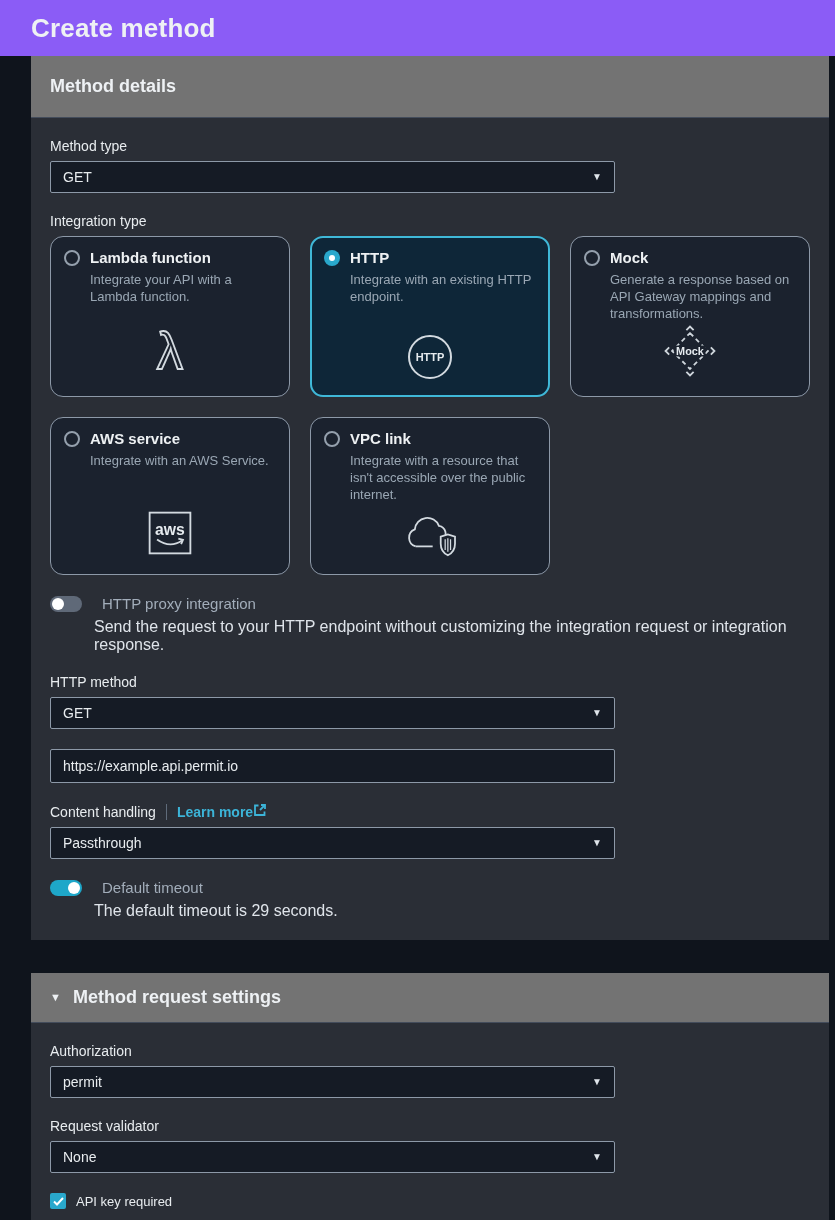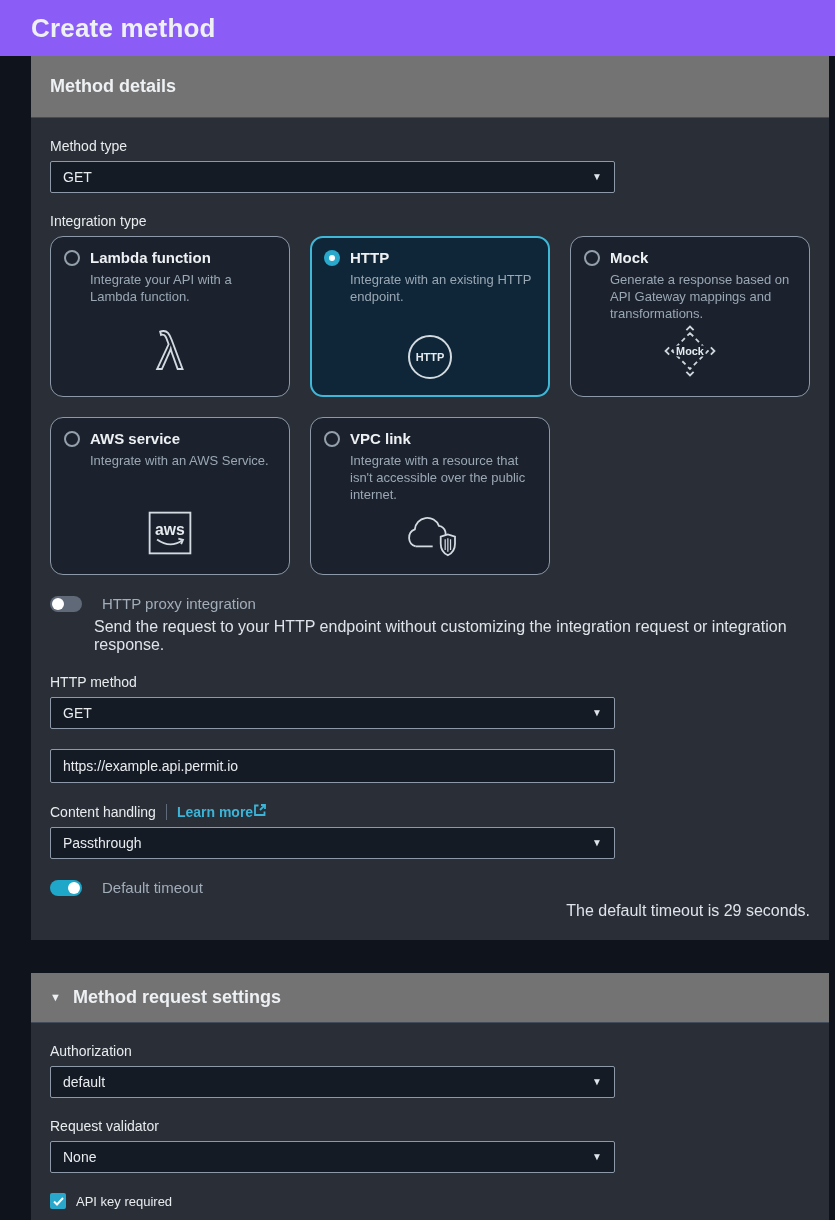--- a/index.html
+++ b/index.html
@@ -227,42 +227,42 @@
             </svg>
           </span>
         </span>
       </div>
       <div class="select">
         <span>Passthrough</span>
         <span class="caret">▼</span>
       </div>
     </div>
 
-    <div class="field" style="margin-bottom:0;text-align:right;">
+    <div class="field" style="margin-bottom:0;">
       <div class="toggle-row">
         <span class="toggle on"></span>
         <span class="toggle-label">Default timeout</span>
       </div>
       <div class="toggle-desc">The default timeout is 29 seconds.</div>
     </div>
 
   </div>
 </div>
 
 <div class="card section2">
   <div class="card-header">
     <span class="tri">▼</span>
     <h2>Method request settings</h2>
   </div>
   <div class="card-body">
 
     <div class="field">
       <div class="field-label">Authorization</div>
       <div class="select">
-        <span>default</span>
+        <span>permit</span>
         <span class="caret">▼</span>
       </div>
     </div>
 
     <div class="field">
       <div class="field-label">Request validator</div>
       <div class="select">
         <span>None</span>
         <span class="caret">▼</span>
       </div>

